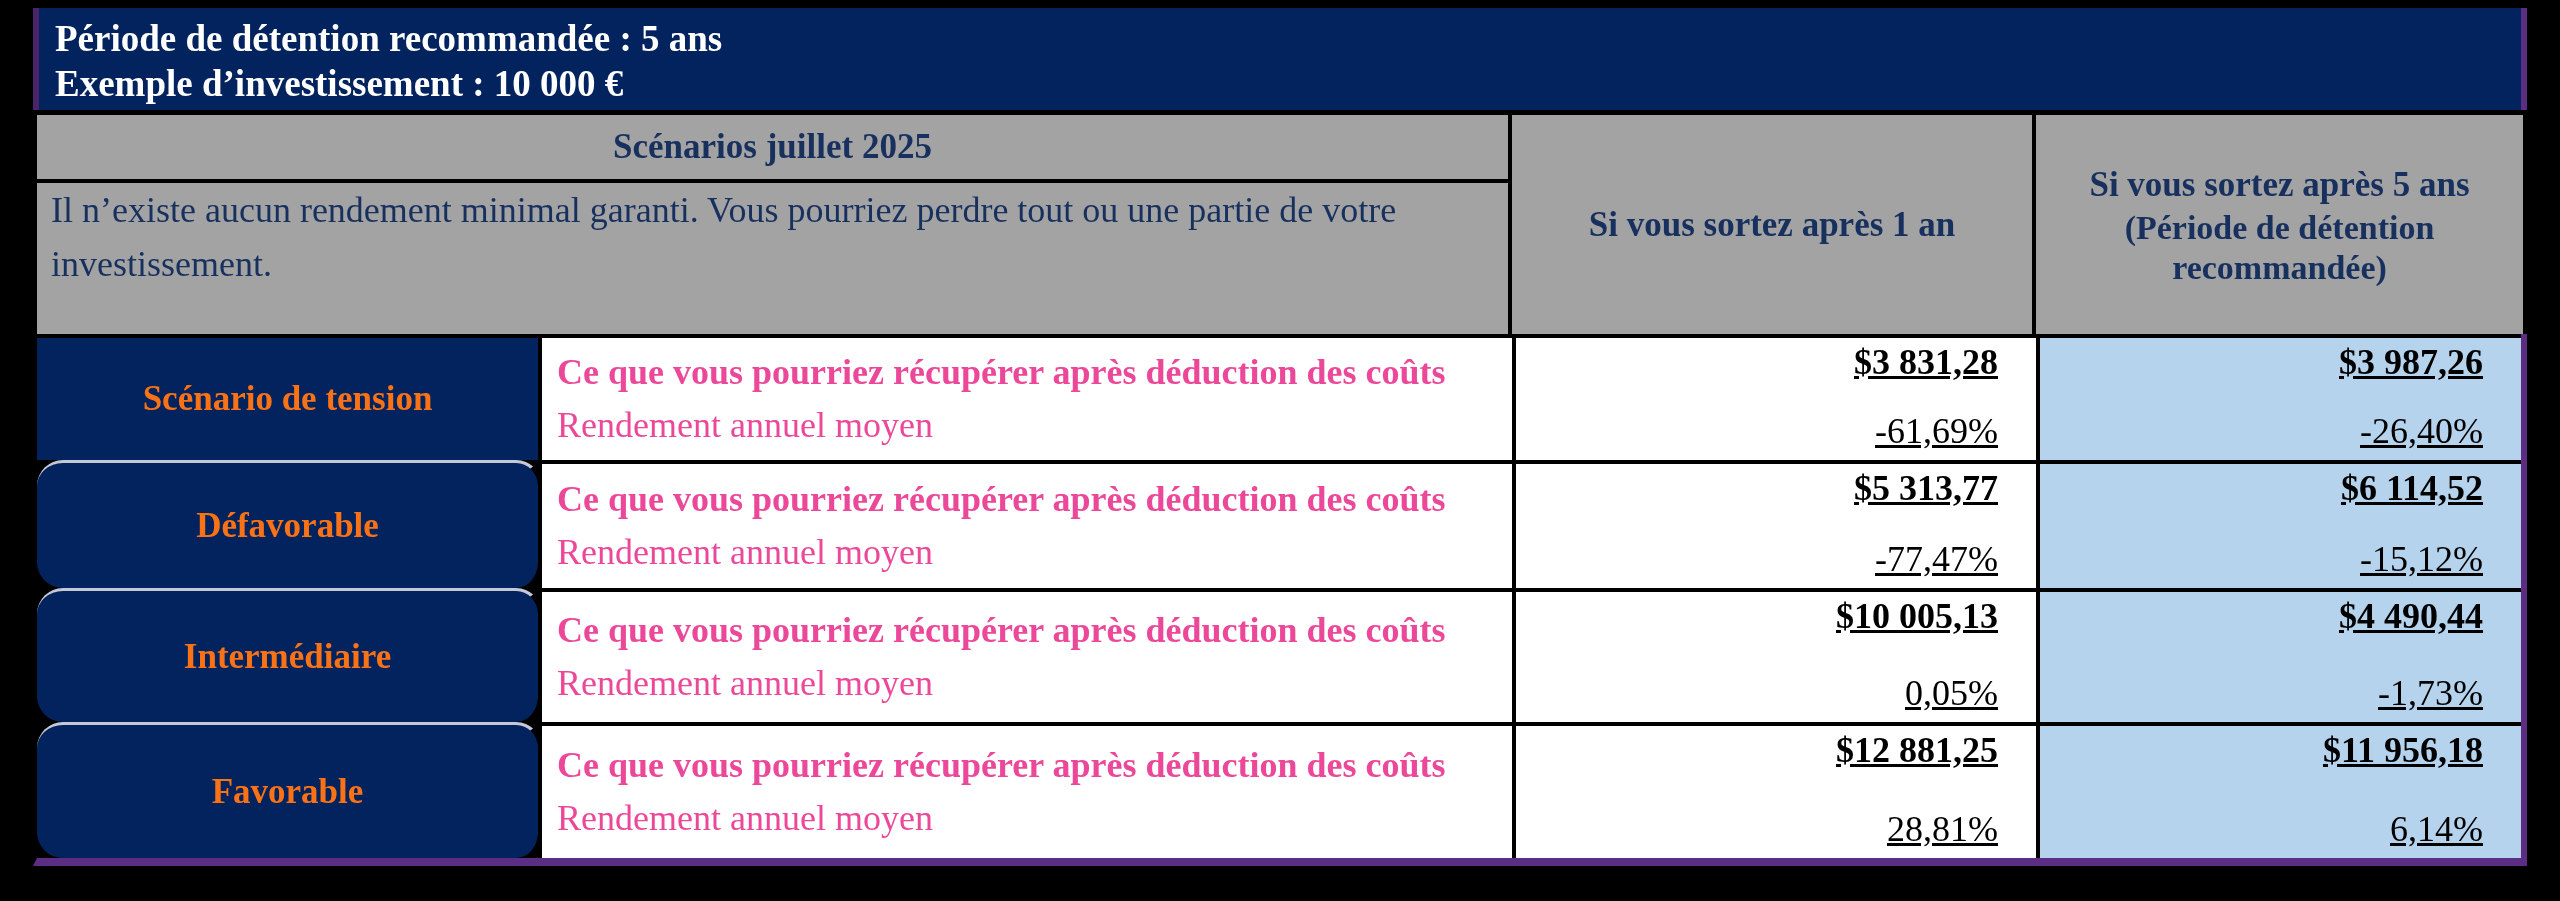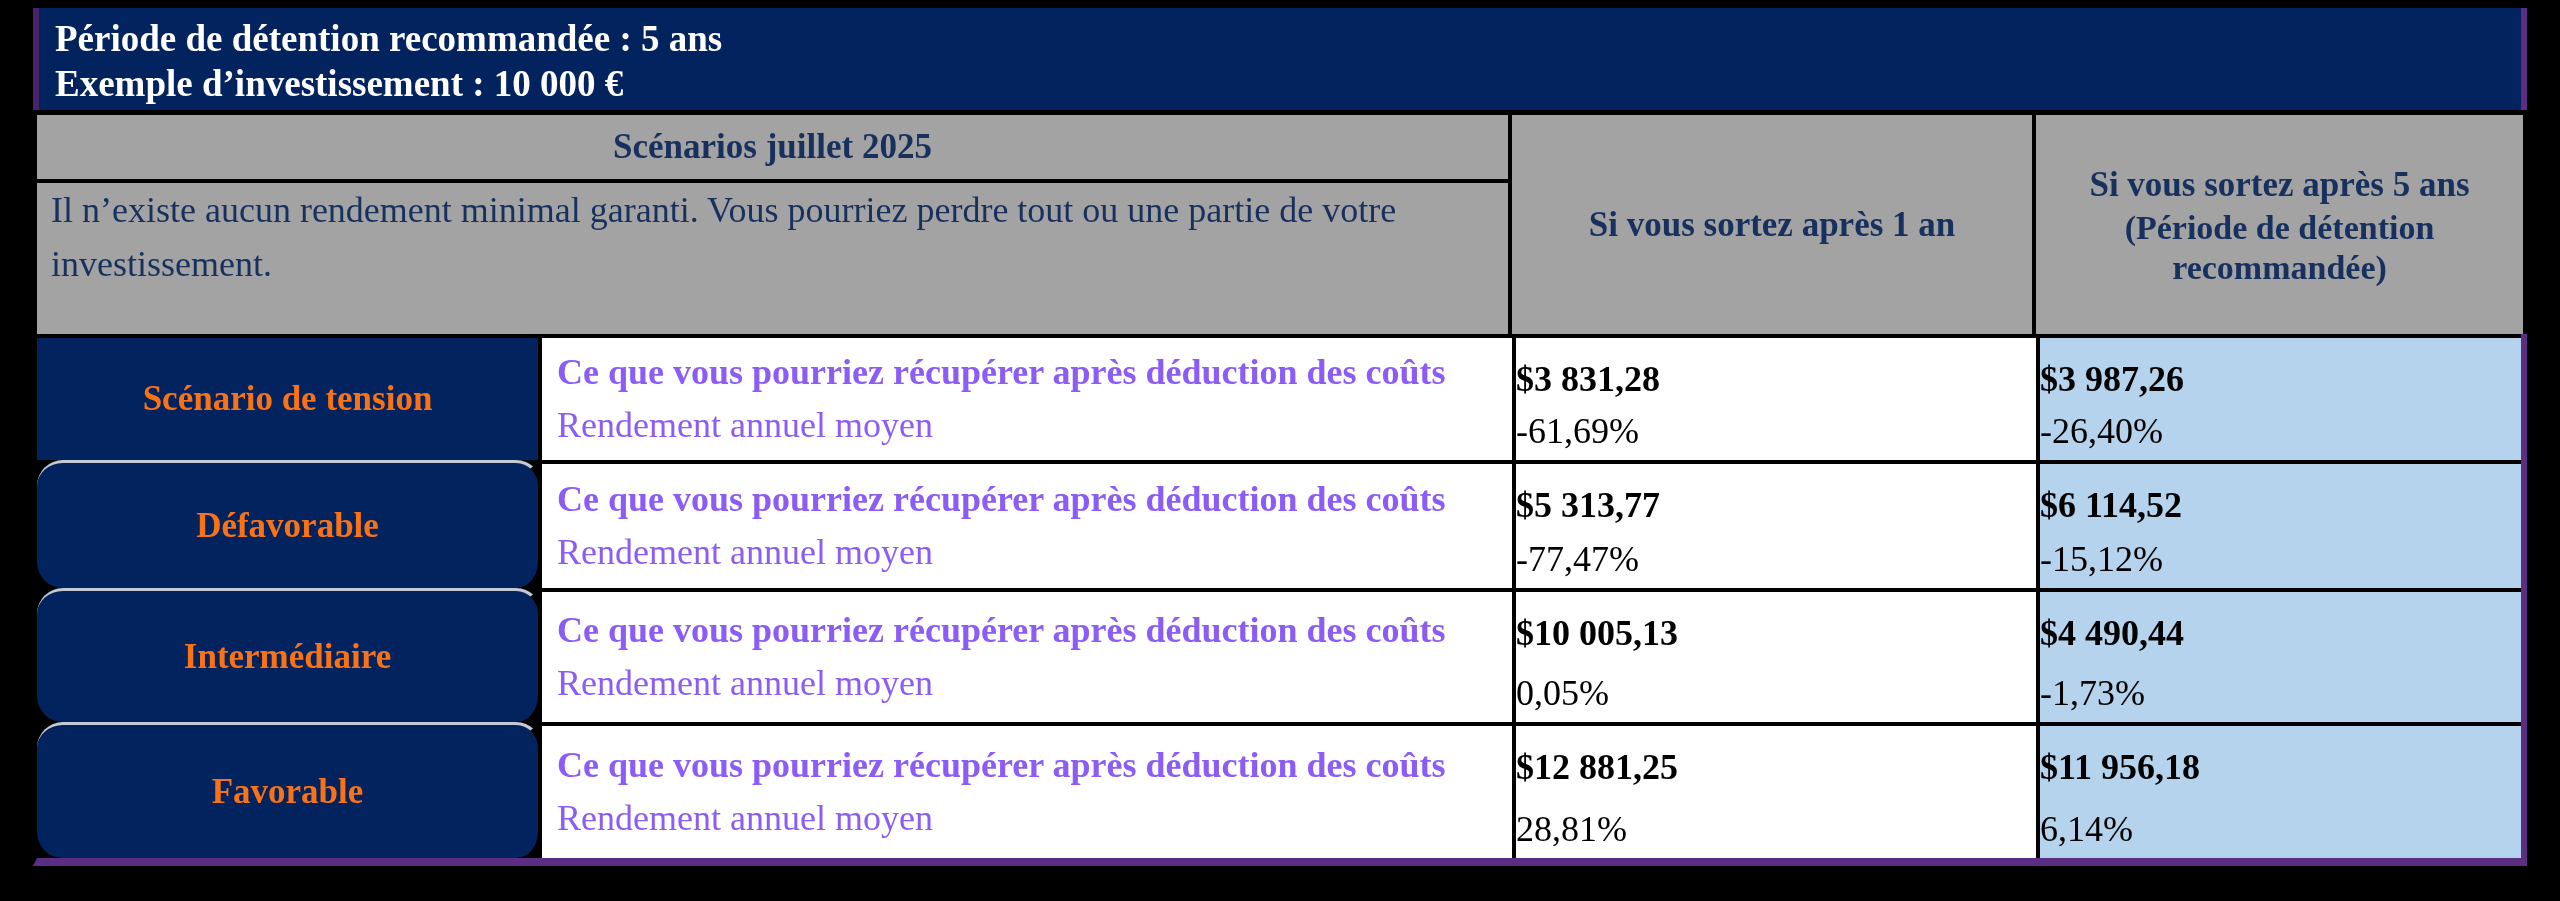--- a/index.html
+++ b/index.html
@@ -52,28 +52,28 @@
   .row:nth-child(3){ height:134px; }
   .row:nth-child(4){ height:136px; }
   .row > div { height:100%; border-top:4px solid #000; }
   .lbl {
     width:505px; border-right:4px solid #000; background:#03235E; color:#f97316;
     font-size:35px; font-weight:bold;
     display:flex; align-items:center; justify-content:center; text-align:center;
   }
   .row + .row .lbl { border-top:3px solid #C3C9D6;border-radius:26px; }
   .desc {
-    width:974px; border-right:4px solid #000; background:#fff; color:#8b5cf6;
+    width:974px; border-right:4px solid #000; background:#fff; color:#ec4899;
     display:flex; align-items:center; padding:0 30px 0 15px;
   }
   .desc-t { font-size:36px; line-height:53px; }
   .desc-t .b { font-weight:bold; }
   .val {
-    display:flex; flex-direction:column; justify-content:space-between;
-    padding:20px 38px 8px 0; font-size:36px; color:#000; background:#fff;
+    display:flex; flex-direction:column; align-items:flex-end; justify-content:space-between;
+    padding:3px 38px 8px 0; font-size:36px; color:#000; background:#fff;text-decoration:underline;
   }
   .v1 { width:524px; border-right:4px solid #000; }
   .v2 { flex:1; background:#B5D3EC; }
   .amt { font-weight:bold; white-space:nowrap; }
   .pct { white-space:nowrap; }
 </style>
 </head>
 <body>
 
 <div class="doc">

